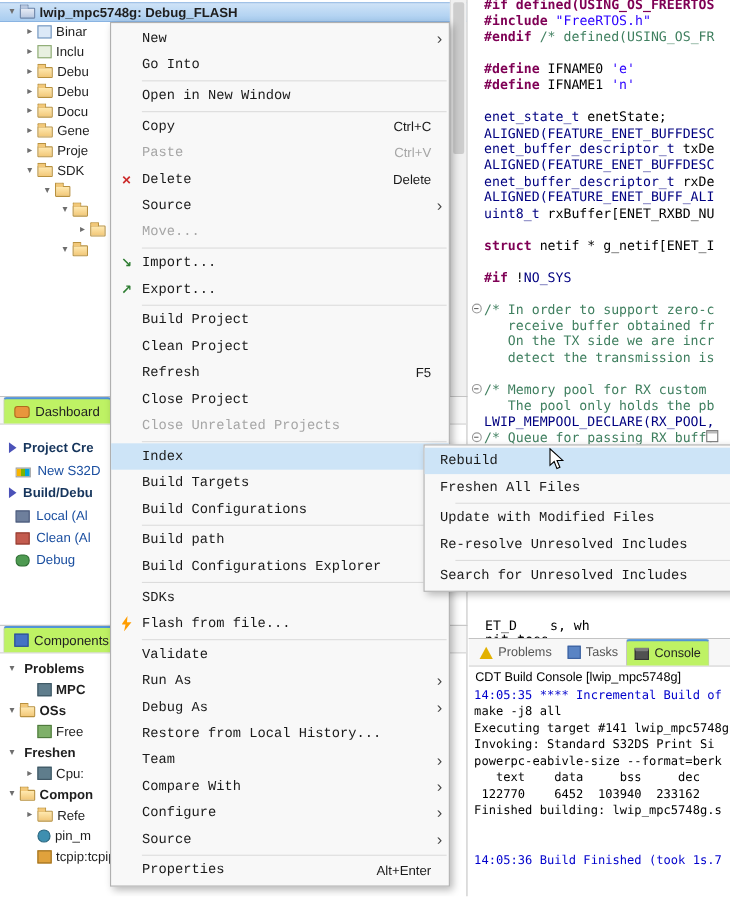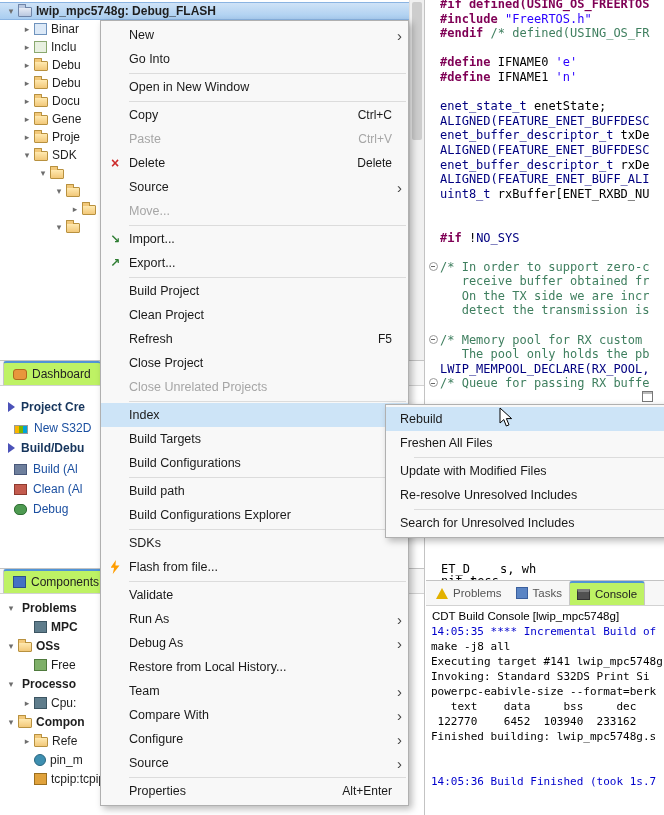--- a/index.html
+++ b/index.html
@@ -72,21 +72,21 @@
   
   .menu { position:absolute; background:#f8f8f8; border:1px solid #b0b0b0; box-shadow:3px 3px 7px rgba(0,0,0,.28); padding:2px 0; z-index:50; }
   #context-menu { left:100px; top:20px; width:309px; }
   #index-submenu { left:385px; top:404px; width:309px; z-index:55; }
   .menu-item { height:24px; display:flex; align-items:center; font-size:12.5px; color:#1a1a1a; padding-right:4px; }
   .menu-item.highlighted { background:#cde4f7; }
   .menu-item.disabled { color:#a6a6a6; }
   .menu-item.disabled .mi-accel { color:#a6a6a6; }
   .mi-icon { width:28px; flex:none; display:flex; justify-content:center; align-items:center; }
   #index-submenu .mi-icon { width:14px; }
-  .mi-label { flex:1; white-space:nowrap; overflow:hidden; }
+  .mi-label { flex:1; white-space:nowrap; overflow:hidden;font-family:Liberation Mono, monospace; }
   .mi-accel { color:#1a1a1a; margin-right:12px; font-size:12px; }
   .mi-arrow { width:12px; color:#444; font-size:15px; line-height:15px; text-align:right; margin-right:2px; }
   .menu-sep { border-top:1px solid #dcdcdc; margin:2px 2px 1px 28px; }
 
   
   #code-lines { position:absolute; left:0; top:-3px; right:0; }
   .code-line { display:flex; height:14.6px; line-height:14.6px; font-family:"DejaVu Sans Mono", monospace; font-size:12px; white-space:pre; }
   .fold-col { width:14px; flex:none; display:flex; justify-content:center; }
   .fold { width:9px; height:9px; border:1px solid #9a9a9a; border-radius:50%; background:#fff; position:relative; margin-top:2px; }
   .fold::after { content:""; position:absolute; left:1.5px; top:3.2px; width:4px; height:1px; background:#666; }
@@ -202,21 +202,21 @@
         <div class="dash-item">
           <span class="ic ic-nxp"></span>
           <span>New S32D</span>
         </div>
         <div class="dash-header">
           <span class="dash-arrow"></span>
           <span>Build/Debu</span>
         </div>
         <div class="dash-item">
           <span class="ic ic-hammer"></span>
-          <span>Build  (Al</span>
+          <span>Local  (Al</span>
         </div>
         <div class="dash-item">
           <span class="ic ic-clean"></span>
           <span>Clean (Al</span>
         </div>
         <div class="dash-item">
           <span class="ic ic-bug"></span>
           <span>Debug</span>
         </div>
       </div>
@@ -244,21 +244,21 @@
           <span class="ic ic-folder"></span>
           <span class="tree-label">OSs</span>
         </div>
         <div class="tree-row" style="padding-left: 20px;">
           <span class="chev"></span>
           <span class="ic ic-os"></span>
           <span class="tree-label">Free</span>
         </div>
         <div class="tree-row bold" style="padding-left: 4px;">
           <span class="chev">▾</span>
-          <span class="tree-label">Processo</span>
+          <span class="tree-label">Freshen</span>
         </div>
         <div class="tree-row" style="padding-left: 20px;">
           <span class="chev">▸</span>
           <span class="ic ic-chip"></span>
           <span class="tree-label">Cpu:</span>
         </div>
         <div class="tree-row bold" style="padding-left: 4px;">
           <span class="chev">▾</span>
           <span class="ic ic-folder"></span>
           <span class="tree-label">Compon</span>
@@ -291,20 +291,21 @@
         <div class="code-line"><span class="fold-col"></span><span class="c-pp">#define</span><span class="c-pl"> IFNAME1 </span><span class="c-str">'n'</span></div>
         <div class="code-line"><span class="fold-col"></span></div>
         <div class="code-line"><span class="fold-col"></span><span class="c-mac">enet_state_t</span><span class="c-pl"> enetState;</span></div>
         <div class="code-line"><span class="fold-col"></span><span class="c-mac">ALIGNED(FEATURE_ENET_BUFFDESC</span></div>
         <div class="code-line"><span class="fold-col"></span><span class="c-mac">enet_buffer_descriptor_t</span><span class="c-pl"> txDe</span></div>
         <div class="code-line"><span class="fold-col"></span><span class="c-mac">ALIGNED(FEATURE_ENET_BUFFDESC</span></div>
         <div class="code-line"><span class="fold-col"></span><span class="c-mac">enet_buffer_descriptor_t</span><span class="c-pl"> rxDe</span></div>
         <div class="code-line"><span class="fold-col"></span><span class="c-mac">ALIGNED(FEATURE_ENET_BUFF_ALI</span></div>
         <div class="code-line"><span class="fold-col"></span><span class="c-mac">uint8_t</span><span class="c-pl"> rxBuffer[ENET_RXBD_NU</span></div>
         <div class="code-line"><span class="fold-col"></span></div>
+        <div class="code-line"><span class="fold-col"></span><span class="c-kw">struct</span><span class="c-pl"> netif * g_netif[ENET_I</span></div>
         <div class="code-line"><span class="fold-col"></span></div>
         <div class="code-line"><span class="fold-col"></span><span class="c-pp">#if</span><span class="c-pl"> !</span><span class="c-mac">NO_SYS</span></div>
         <div class="code-line"><span class="fold-col"></span></div>
         <div class="code-line"><span class="fold-col"><span class="fold"></span></span><span class="c-com">/* In order to support zero-c</span></div>
         <div class="code-line"><span class="fold-col"></span><span class="c-com">   receive buffer obtained fr</span></div>
         <div class="code-line"><span class="fold-col"></span><span class="c-com">   On the TX side we are incr</span></div>
         <div class="code-line"><span class="fold-col"></span><span class="c-com">   detect the transmission is</span></div>
         <div class="code-line"><span class="fold-col"></span></div>
         <div class="code-line"><span class="fold-col"><span class="fold"></span></span><span class="c-com">/* Memory pool for RX custom</span></div>
         <div class="code-line"><span class="fold-col"></span><span class="c-com">   The pool only holds the pb</span></div>

